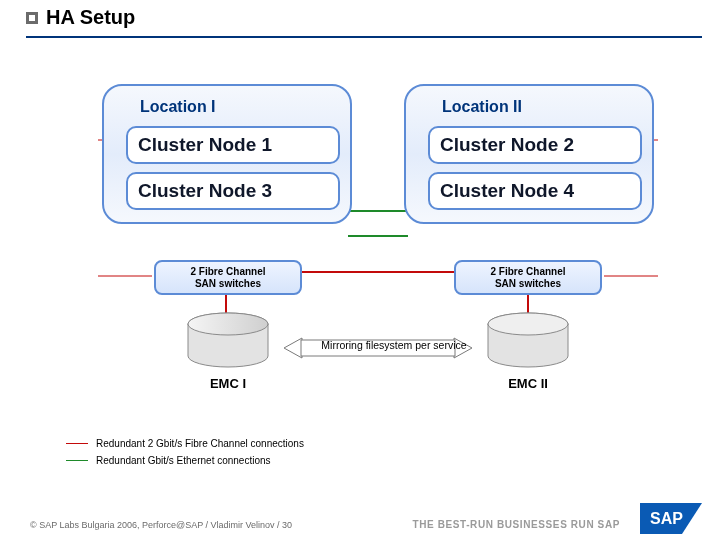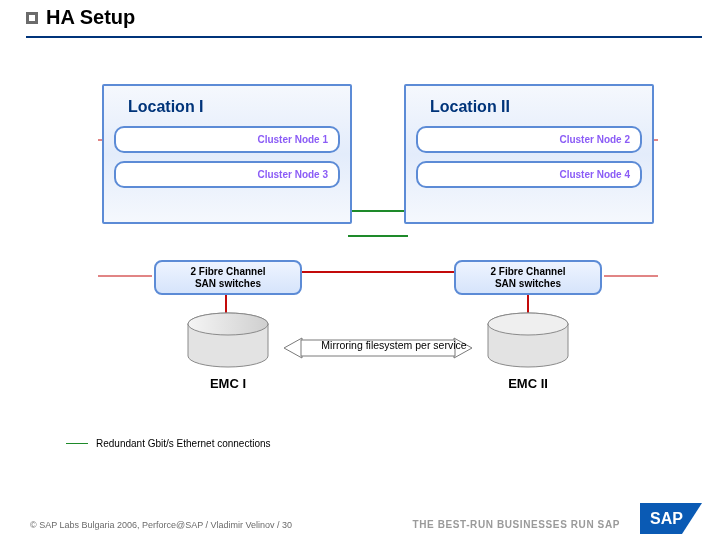--- a/index.html
+++ b/index.html
@@ -10,27 +10,27 @@
   .header-title { font-size: 20px; font-weight: 700; color: #000; }
   .header-rule { position: absolute; top: 36px; left: 26px; right: 18px; height: 2px; background: #00347a; }
 
   .diagram { position: absolute; top: 76px; left: 98px; width: 560px; height: 300px; }
 
   .links line { stroke-width: 2; }
   .fc { stroke: #c30a0a; }
   .eth { stroke: #1e8a2a; }
 
   .loc-panel { position: absolute; top: 8px; width: 250px; height: 140px;
-    border: 2px solid #5c8bd6; border-radius: 2px;
+    border: 2px solid #5c8bd6; border-radius: 20px;
     background: linear-gradient(#f5f8fd,#e3ecfb,#f5f8fd);
-    padding: 10px 10px 6px 10px; }
+    padding: 10px 10px 6px 22px; }
   .loc-left { left: 4px; }
   .loc-right { left: 306px; }
   .loc-title { font-size: 16px; font-weight: 800; color: #00347a; margin: 2px 0 10px 14px; }
-  .node-box { background: #fff; border: 2px solid #5c8bd6; border-radius: 10px; padding: 6px 10px; font-size: 10px; font-weight: 700; color: #8b5cf6; margin-bottom: 8px; text-align: right; }
+  .node-box { background: #fff; border: 2px solid #5c8bd6; border-radius: 10px; padding: 6px 10px; font-size: 19px; font-weight: 700; color: #0f172a; margin-bottom: 8px; }
 
   .switch-box { position: absolute; top: 184px; width: 148px; text-align: center;
     background: linear-gradient(#eef4ff,#d6e4fb); border: 2px solid #5c8bd6; border-radius: 8px;
     font-size: 10px; font-weight: 700; color: #000; line-height: 1.15; padding: 4px 6px; }
   .sw-left { left: 56px; }
   .sw-right { left: 356px; }
 
   .cyl { position: absolute; top: 236px; width: 88px; height: 82px; }
   .cyl-left { left: 86px; }
   .cyl-right { left: 386px; }
@@ -123,20 +123,24 @@
   <svg class="mirror-arrow" viewBox="0 0 188 24">
     <polygon points="0,12 18,2 18,22" fill="#fff" stroke="#7a7a7a"></polygon>
     <polygon points="188,12 170,2 170,22" fill="#fff" stroke="#7a7a7a"></polygon>
     <rect x="17" y="4" width="154" height="16" fill="#fff" stroke="#7a7a7a"></rect>
   </svg>
   <div class="mirror-text">Mirroring filesystem per service</div>
 </div>
 
 <div class="legend">
   <div class="legend-row">
+    <span class="leg-line leg-red"></span>
+    <span>Redundant 2 Gbit/s Fibre Channel connections</span>
+  </div>
+  <div class="legend-row">
     <span class="leg-line leg-green"></span>
     <span>Redundant Gbit/s Ethernet connections</span>
   </div>
 </div>
 
 <div class="footer-left">© SAP Labs Bulgaria 2006, Perforce@SAP / Vladimir Velinov / 30</div>
 <div class="tagline">THE BEST-RUN BUSINESSES RUN SAP</div>
 <div class="sap-logo">
   <svg viewBox="0 0 62 31">
     <polygon points="0,0 62,0 42,31 0,31" fill="#0a5ab4"></polygon>

